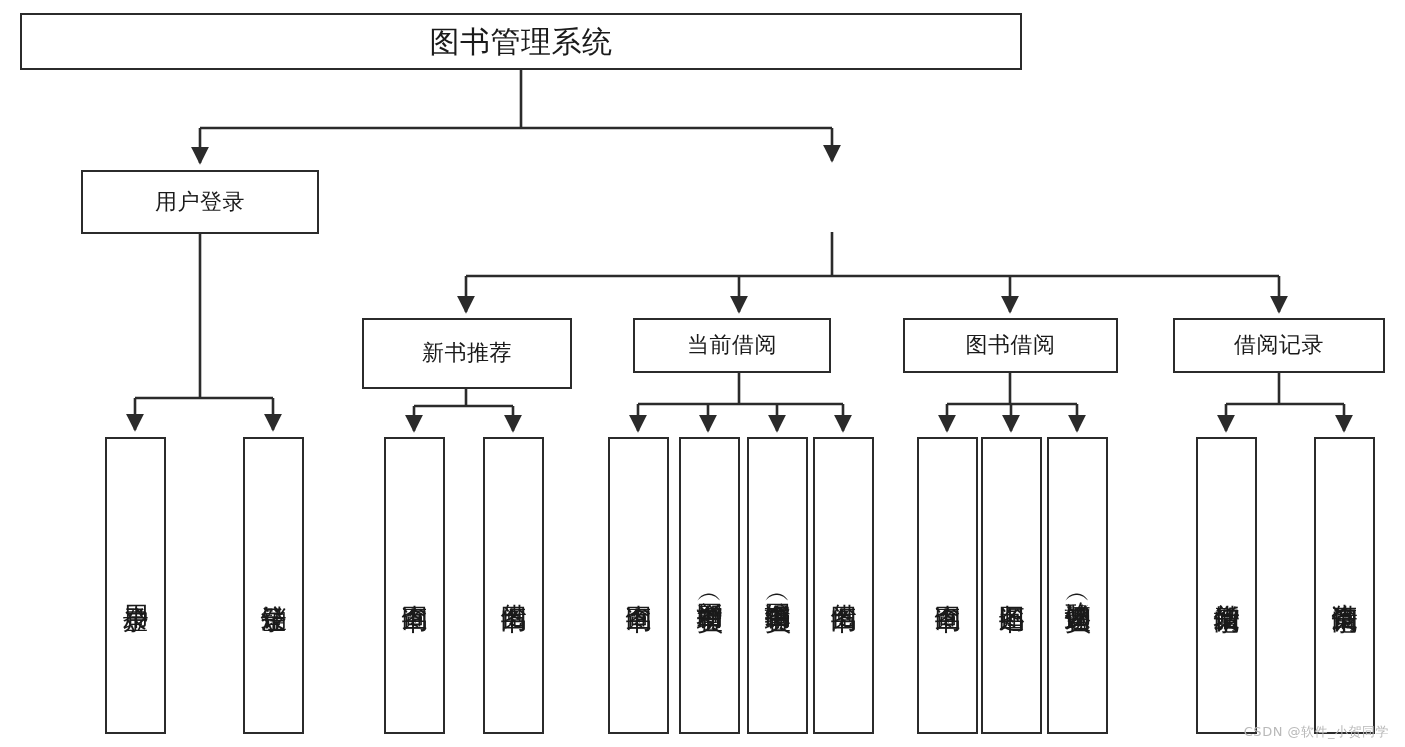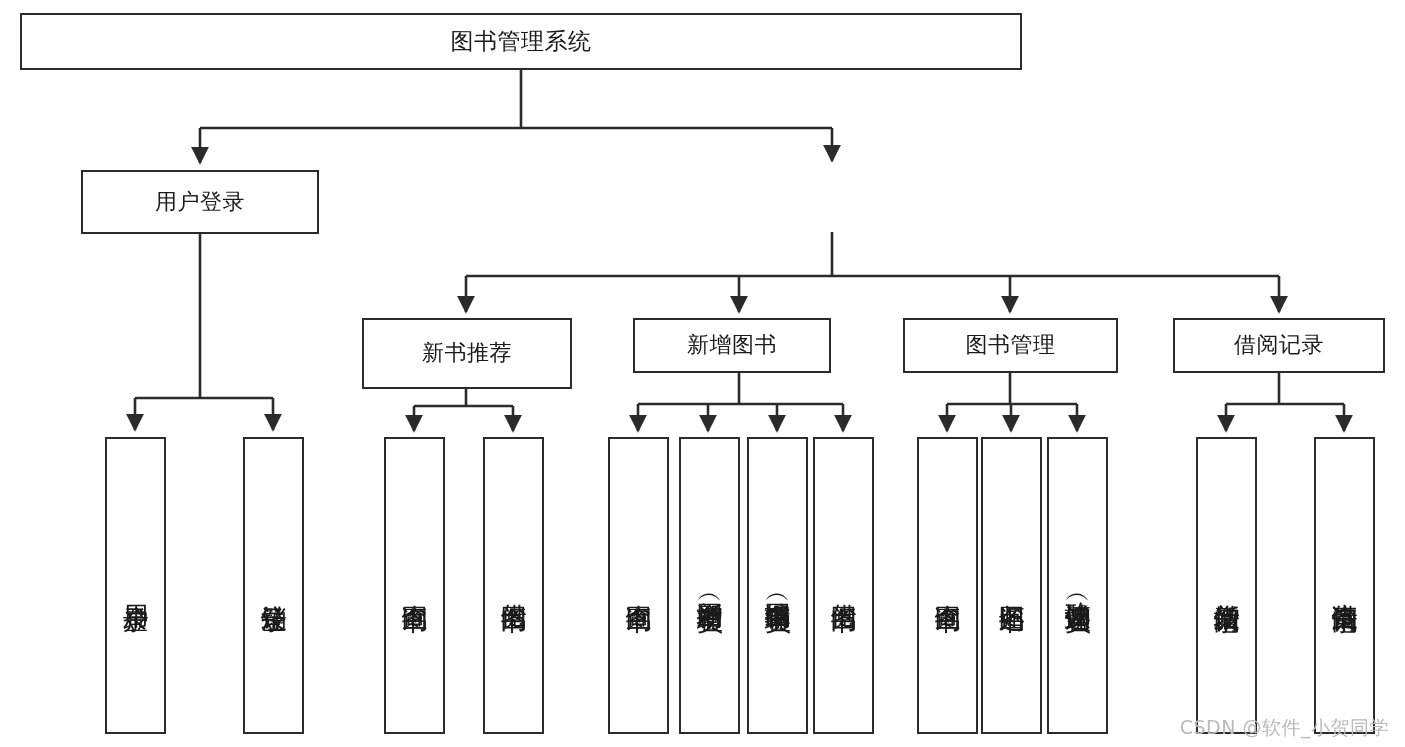--- a/index.html
+++ b/index.html
@@ -52,26 +52,26 @@
     padding: 8px 0;
   }
   .node.vert .lbl {
     writing-mode: vertical-rl;
     text-orientation: upright;
     font-size: 26px;
     line-height: 1.06;
     letter-spacing: 1px;
     white-space: nowrap;
   }
-  .node.root .lbl { font-size: 23px; }
+  .node.root .lbl { font-size: 30px; }
   #watermark {
     position: absolute;
     right: 16px;
     bottom: 6px;
-    font-size: 19px;
+    font-size: 13px;
     color: #b9b9b9;
     letter-spacing: 0.5px;
     white-space: nowrap;
     font-family: "DejaVu Sans", "Liberation Sans", sans-serif;
   }
 </style>
 </head>
 <body>
 
 <div id="canvas">
@@ -131,24 +131,24 @@
   </div>
 
   <div class="node horiz" style="left:81px; top:170px; width:238px; height:64px;">
     <span class="lbl">用户登录</span>
   </div>
 
   <div class="node horiz" style="left:362px; top:318px; width:210px; height:71px;">
     <span class="lbl">新书推荐</span>
   </div>
   <div class="node horiz" style="left:633px; top:318px; width:198px; height:55px;">
-    <span class="lbl">新增图书</span>
+    <span class="lbl">当前借阅</span>
   </div>
   <div class="node horiz" style="left:903px; top:318px; width:215px; height:55px;">
-    <span class="lbl">图书管理</span>
+    <span class="lbl">图书借阅</span>
   </div>
   <div class="node horiz" style="left:1173px; top:318px; width:212px; height:55px;">
     <span class="lbl">借阅记录</span>
   </div>
 
   <div class="node vert" style="left:105px; top:437px; width:61px; height:297px;">
     <span class="lbl">用户登录</span>
   </div>
   <div class="node vert" style="left:243px; top:437px; width:61px; height:297px;">
     <span class="lbl">注销登录</span>

